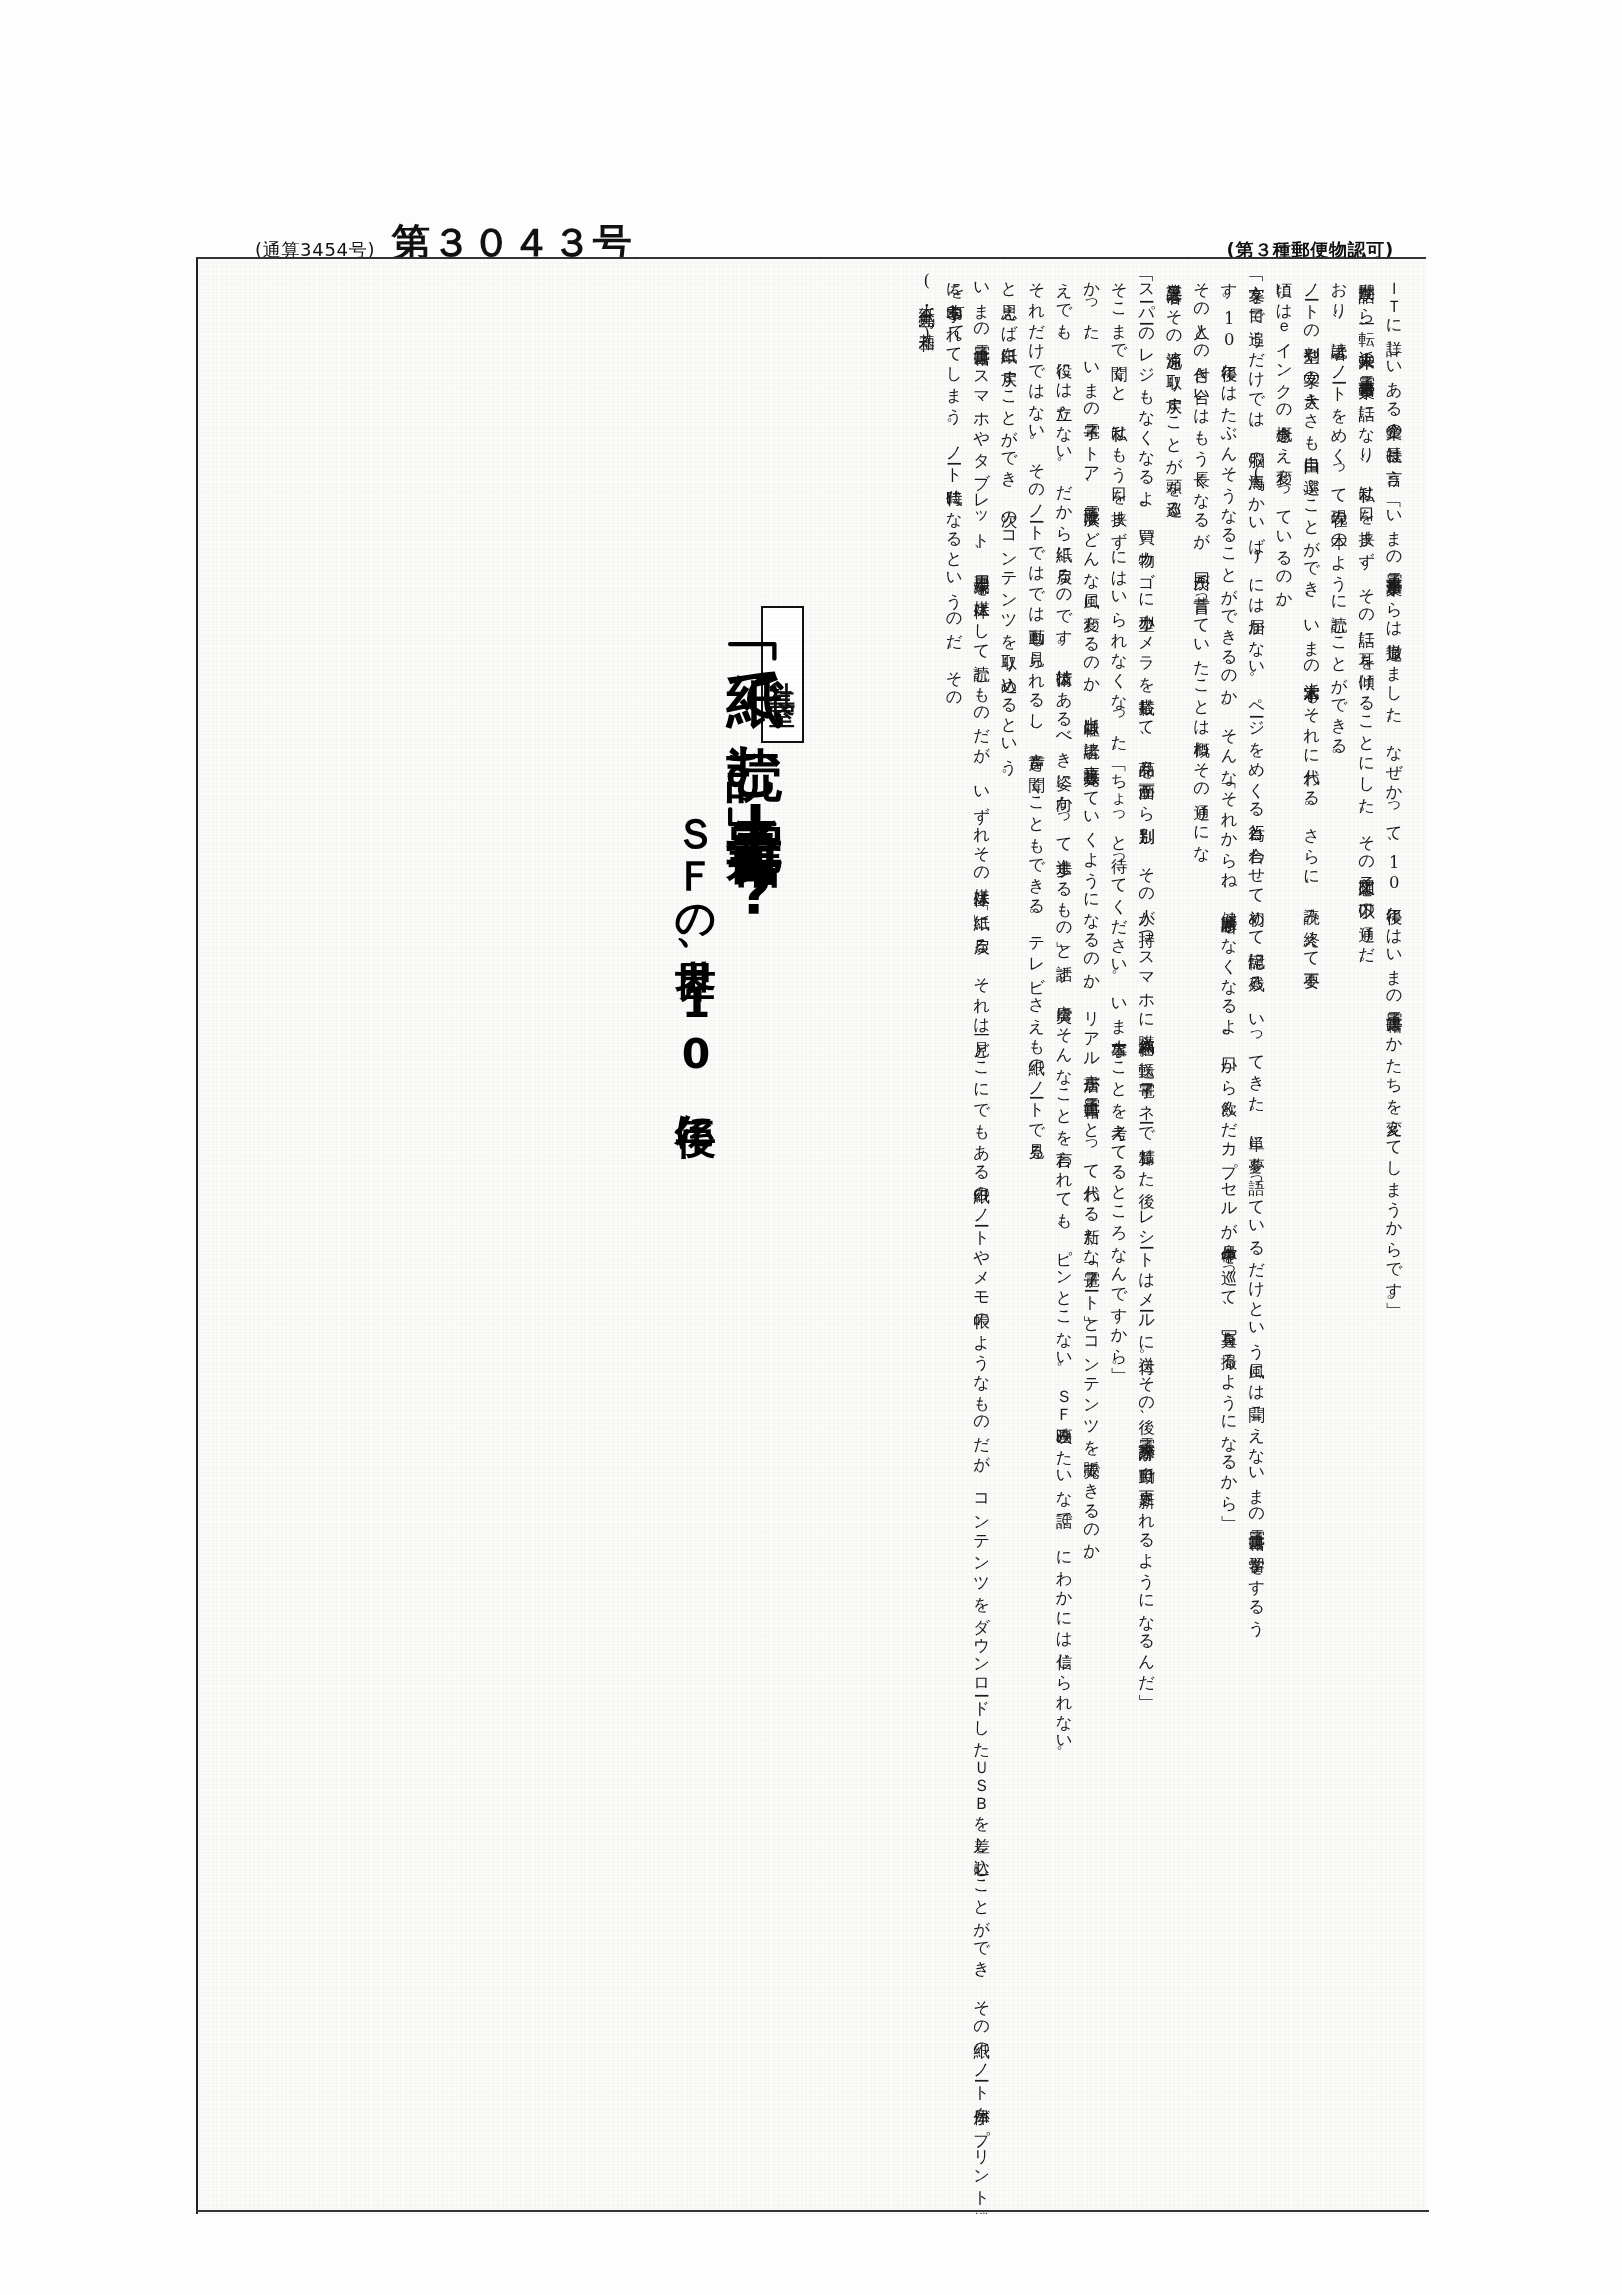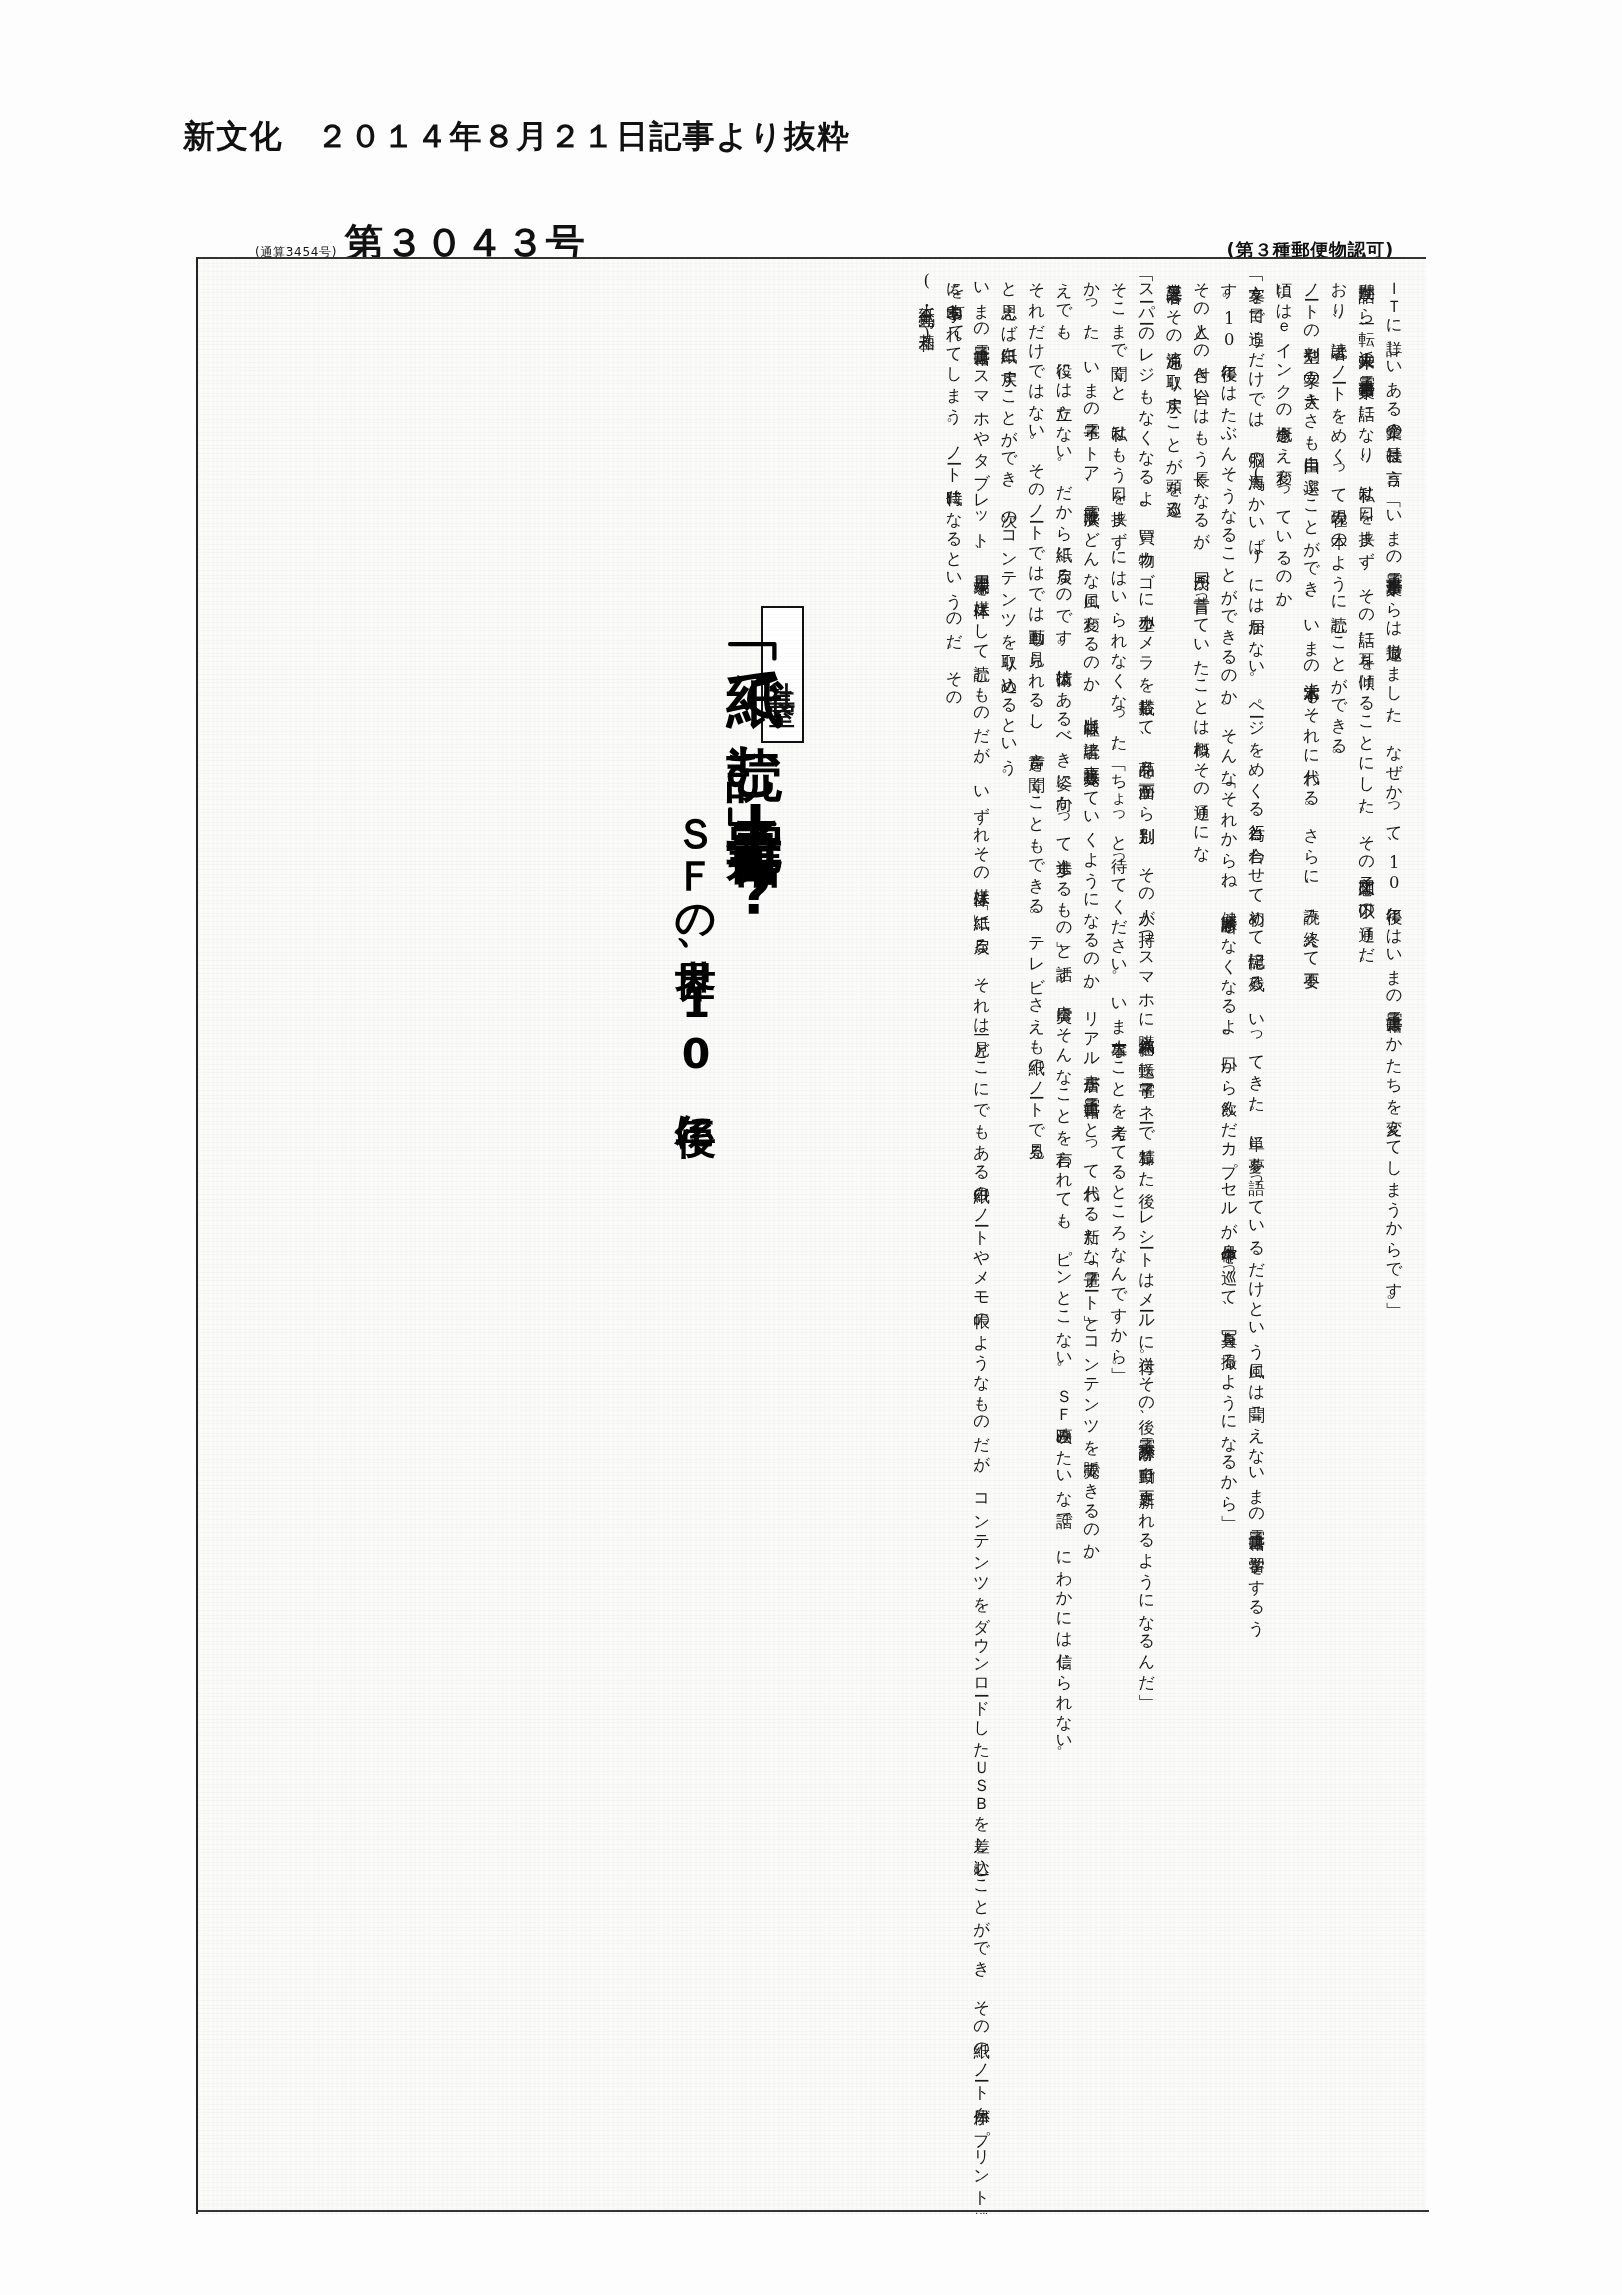--- a/index.html
+++ b/index.html
@@ -29,23 +29,23 @@
   .masthead{
     position:absolute;
     left:255px;top:216px;
     width:1139px;
     height:39px;
     display:flex;
     align-items:baseline;
     font-family:"DejaVu Sans", sans-serif;
   }
   .mast-serial{
-    font-size:12px;
+    font-size:18px;
     letter-spacing:0.7px;
-    margin-right:7px;
+    margin-right:16px;
     padding-bottom:2.6px;
   }
   .mast-issue{
     font-size:39px;
     font-weight:700;
     letter-spacing:1.3px;
   }
   .mast-postal{
     margin-left:auto;
     font-size:18px;
@@ -167,21 +167,20 @@
     width:1233px;
     height:2px;
     background:#333;
   }
 </style>
 </head>
 <body>
 
 <div class="page">
 
-  <div class="doc-title">新文化　２０１４年８月２１日記事より抜粋</div>
 
   <div class="masthead">
     <span class="mast-serial">(通算3454号)</span>
     <span class="mast-issue">第３０４３号</span>
     <span class="mast-postal">(第３種郵便物認可)</span>
   </div>
 
   <div class="clip">
 
     <div class="cols">

